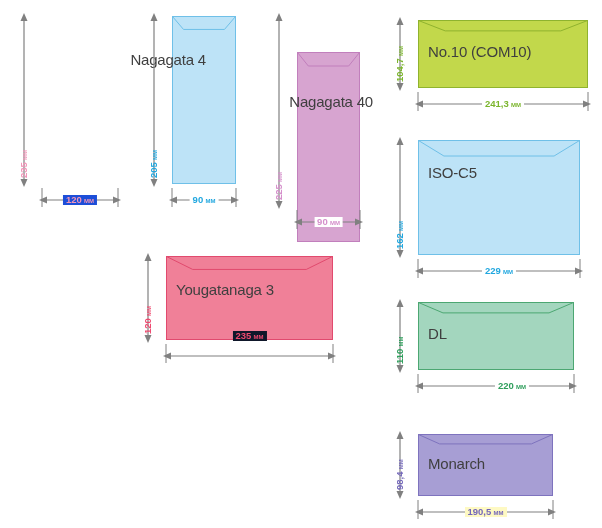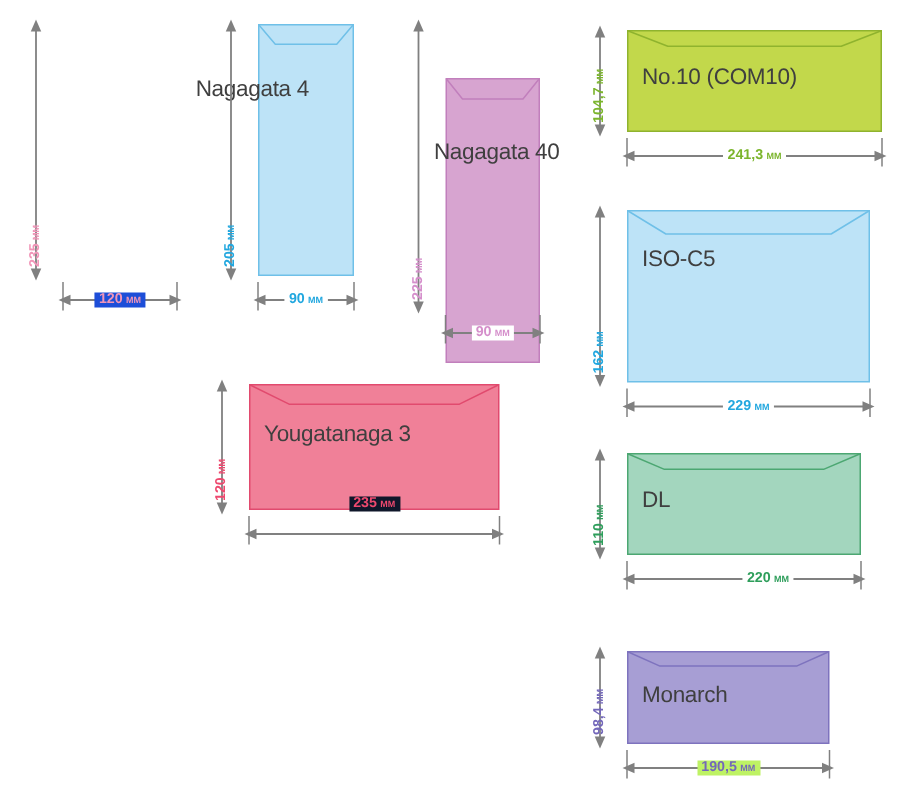--- a/index.html
+++ b/index.html
@@ -202,21 +202,21 @@
       <path d="M 4 4 L 24 4" stroke="#808080" stroke-width="0.8" opacity="0"></path>
     </svg>
     <div class="dim-v-label" style="color: rgb(115, 103, 186); left: 395px; top: 490px;"><span>98,4</span><span class="units"> мм</span></div>
     <svg width="155" height="24" class="arrowline" viewBox="0 0 155 24" style="position: absolute; left: 408px; top: 500px;">
       <path d="M 10 12 L 145 12" stroke="#808080" stroke-width="1.2" fill="none"></path>
       <path d="M 7 12 L 15 8.5 L 15 15.5 Z" fill="#808080"></path>
       <path d="M 148 12 L 140 8.5 L 140 15.5 Z" fill="#808080"></path>
       <path d="M 10 0 L 10 19" stroke="#808080" stroke-width="1"></path>
       <path d="M 145 0 L 145 19" stroke="#808080" stroke-width="1"></path>
     </svg>
-    <div class="dim-h-label" style="color: rgb(115, 103, 186); left: 485.5px; top: 507px; transform: translateX(-50%); background: #bef264; padding: 0px 3px;"><span>190,5</span><span class="units"> мм</span></div>
+    <div class="dim-h-label" style="color: rgb(115, 103, 186); left: 485.5px; top: 507px; transform: translateX(-50%); background: #fef9c3; padding: 0px 3px;"><span>190,5</span><span class="units"> мм</span></div>
     <div class="env" style="left: 166px; top: 256px; width: 167px; height: 84px; text-align: center;">
       <svg width="167" height="84" class="env-svg" viewBox="0 0 167 84">
         <rect x="0.5" y="0.5" width="166" height="83" fill="#F08098" stroke="#E14A6E" stroke-width="1"></rect>
         <path d="M 0.5 0.5 L 26.72 13.44 L 140.28 13.44 L 166.5 0.5" fill="none" stroke="#E14A6E" stroke-width="1" stroke-linejoin="round"></path>
       </svg>
       <div class="env-label" style="left: 10px; top: 26px;">Yougatanaga 3</div>
     </div>
     <svg width="30" height="104" class="arrowline" viewBox="0 0 30 104" style="position: absolute; left: 140px; top: 252px;">
       <path d="M 8 4 L 8 88" stroke="#808080" stroke-width="1.2" fill="none"></path>
       <path d="M 8 1 L 4.5 9 L 11.5 9 Z" fill="#808080"></path>

